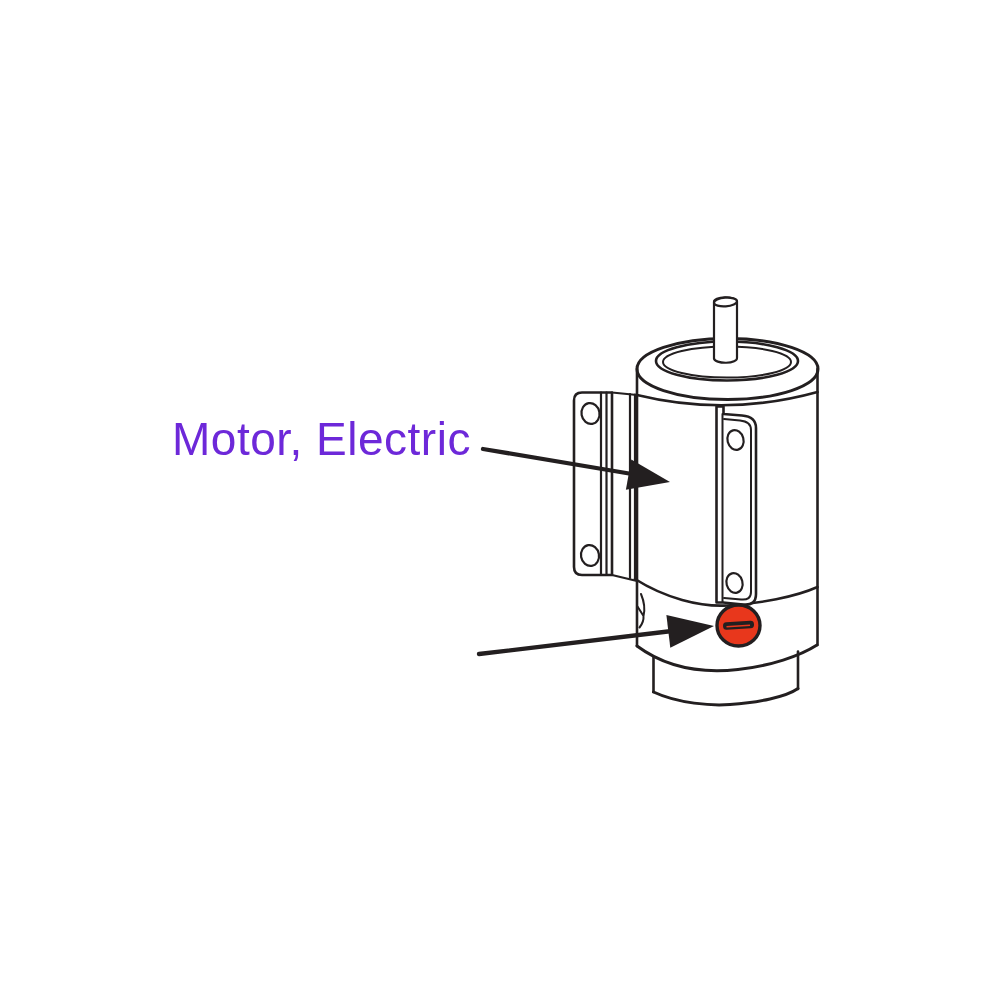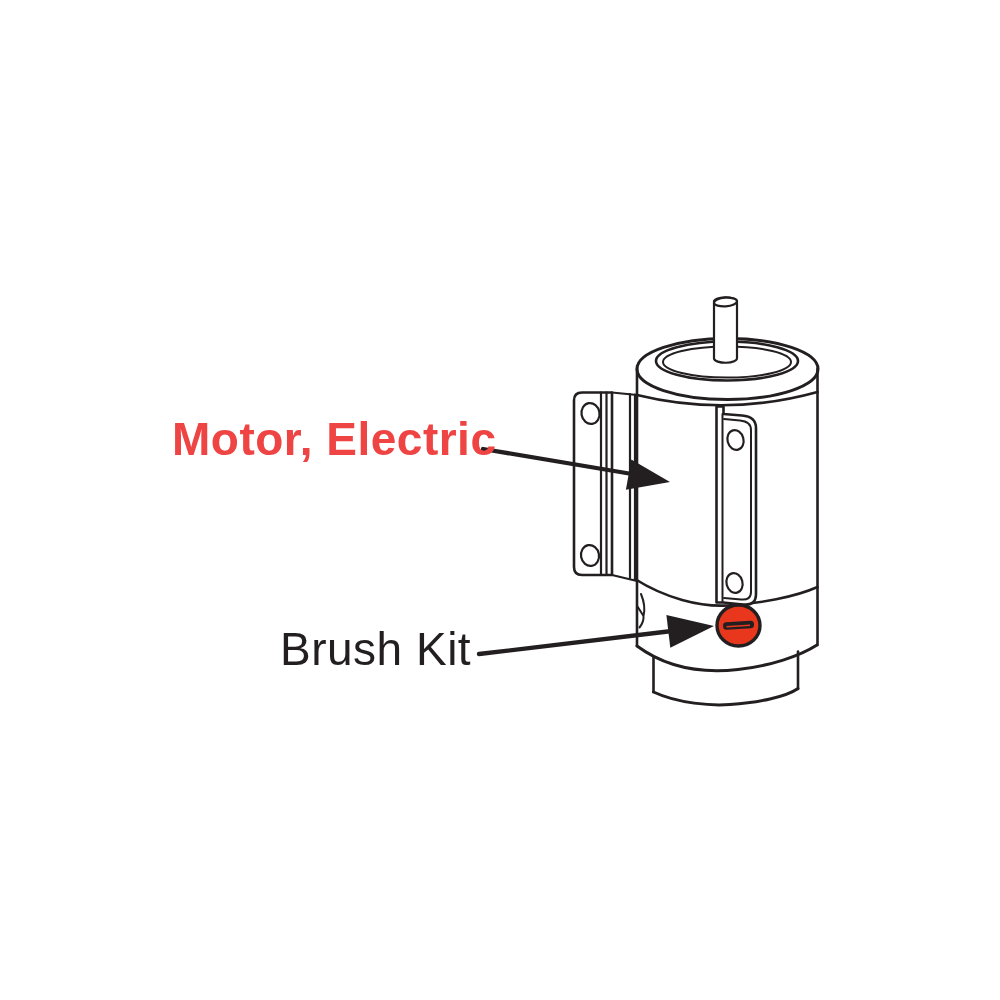--- a/index.html
+++ b/index.html
@@ -87,17 +87,16 @@
     <g>
       <path class="leader" d="M 483,449 L 632,474"></path>
       <polygon class="head" points="670,482 625.9,489.8 631.3,459.6"></polygon>
     </g>
     <g>
       <path class="leader" d="M 479,654 L 672,631"></path>
       <polygon class="head" points="714,626 670.3,647.8 666.4,615"></polygon>
     </g>
   </svg>
 
-  <div class="callout-label lbl-motor" style="color: #ef4444; font-weight: bold;">Motor, Electric</div>
+  <div class="callout-label lbl-motor" style="color: #6d28d9;">Motor, Electric</div>
 
-  <div class="callout-label lbl-brush" style="color: rgb(35, 31, 32);">Brush Kit</div>
 
 </div>
 
 </body></html>

